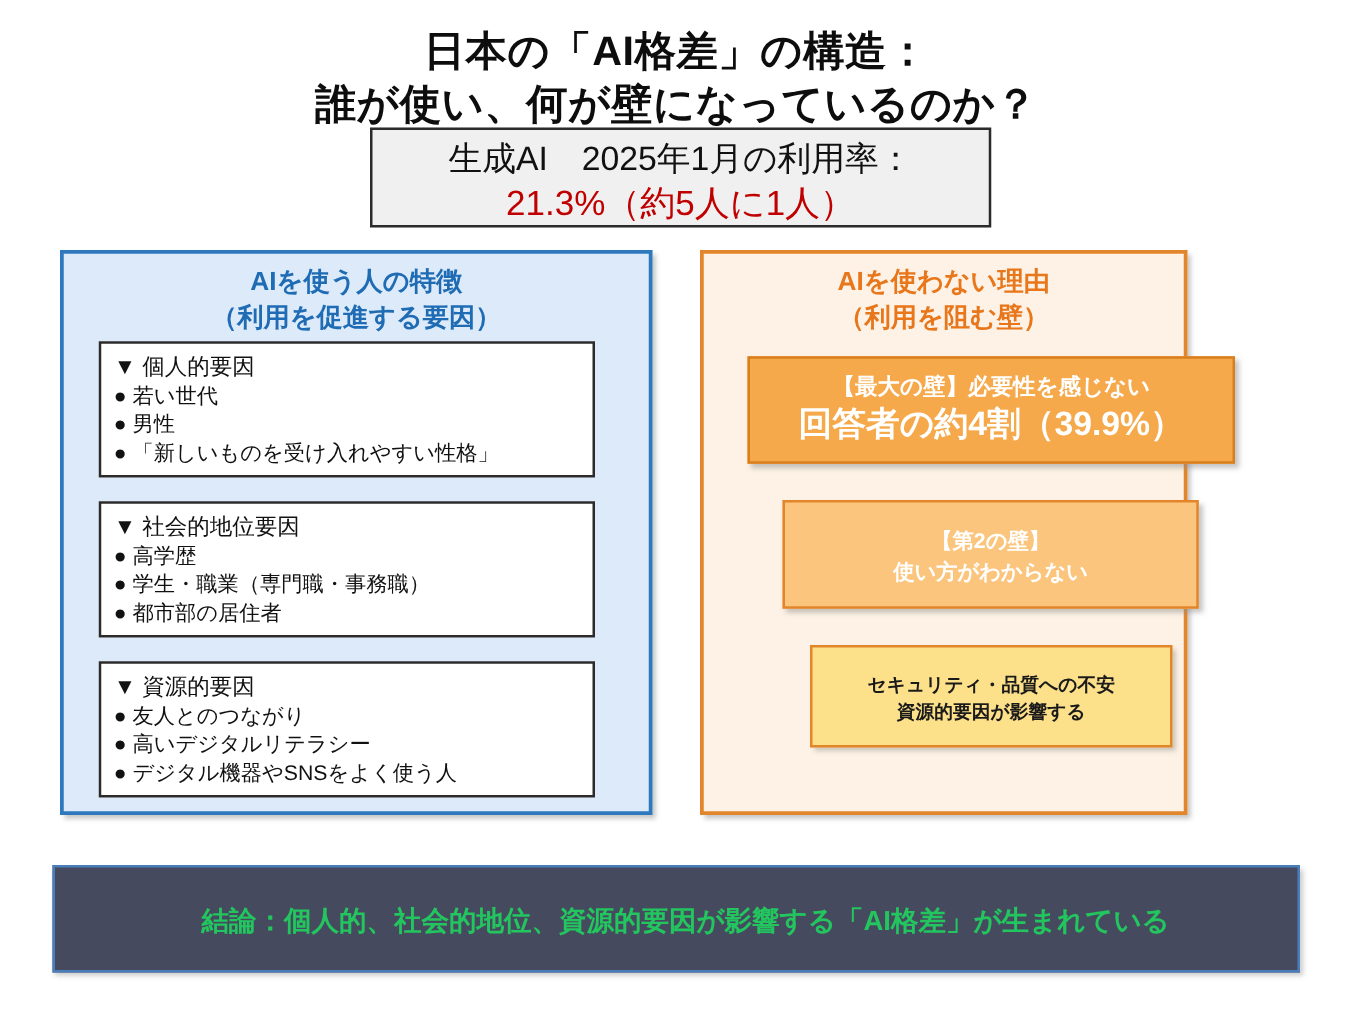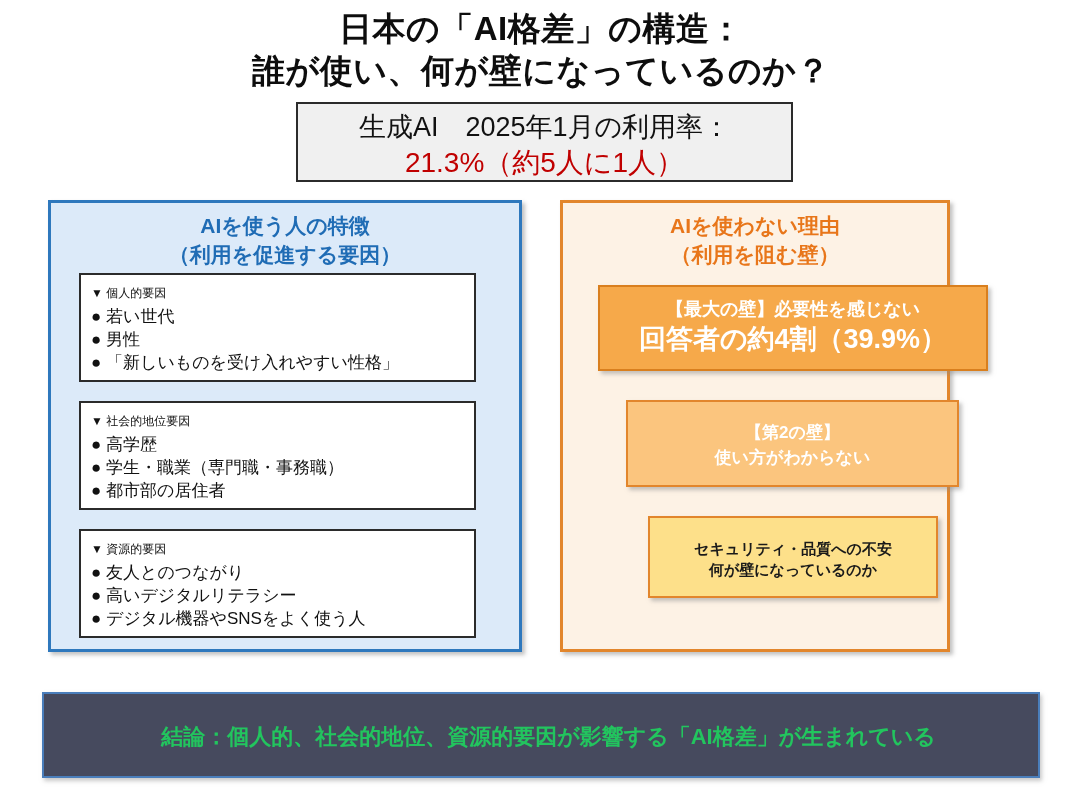--- a/index.html
+++ b/index.html
@@ -12,21 +12,21 @@
     height: 811px;
     position: relative;
     font-family: "Liberation Sans", "DejaVu Sans", sans-serif;
     overflow: hidden;
   }
 
   
   #title-block {
     position: absolute;
     left: 0;
-    top: 8px;
+    top: 20px;
     width: 1082px;
     text-align: center;
     color: #0d0d0d;
     font-weight: bold;
     font-size: 33px;
     line-height: 42px;
     letter-spacing: 0.5px;
   }
   #title-block .tline { display: block; }
 
@@ -98,21 +98,21 @@
     box-sizing: border-box;
     background: #ffffff;
     border: 2px solid #2b2b2b;
     padding: 6px 10px 7px 10px;
   }
   #card-personal { top: 70px; height: 109px; }
   #card-social   { top: 198px; height: 109px; }
   #card-resource { top: 326px; height: 109px; }
 
   .factor-title {
-    font-size: 12px;
+    font-size: 18px;
     line-height: 24px;
     color: #111111;
     font-weight: normal;
     white-space: nowrap;
   }
   .factor-item {
     font-size: 17px;
     line-height: 23px;
     color: #111111;
     white-space: nowrap;
@@ -256,17 +256,17 @@
     <span class="b-main">回答者の約4割（39.9%）</span>
   </div>
 
   <div class="barrier" id="barrier-2">
     <span class="b-sub">【第2の壁】</span>
     <span class="b-main">使い方がわからない</span>
   </div>
 
   <div class="barrier" id="barrier-3">
     <span class="b-sub">セキュリティ・品質への不安</span>
-    <span class="b-main">何が壁になっているのか</span>
+    <span class="b-main">資源的要因が影響する</span>
   </div>
 </div>
 
 <div id="conclusion-bar">結論：個人的、社会的地位、資源的要因が影響する「AI格差」が生まれている</div>
 
 </body></html>

